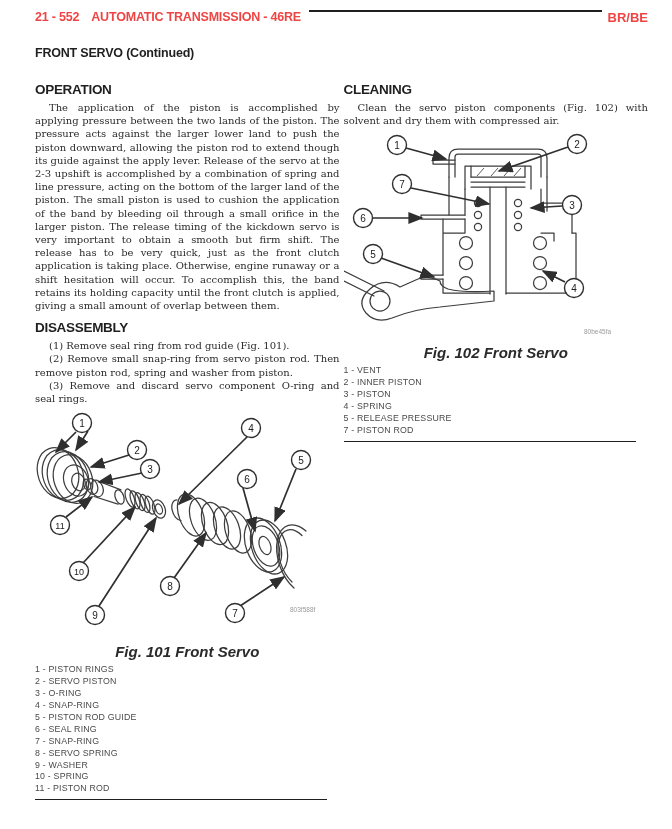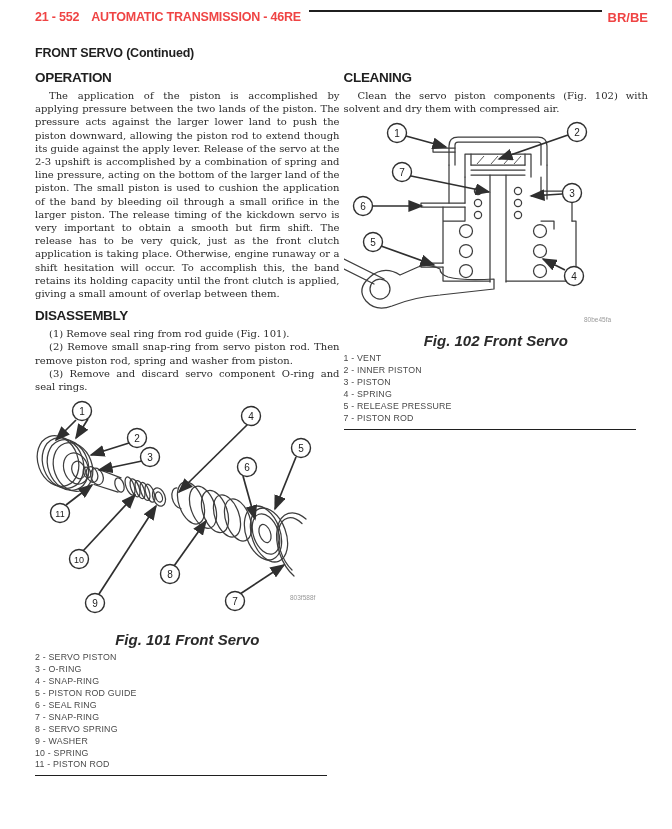--- a/index.html
+++ b/index.html
@@ -10,21 +10,21 @@
     box-sizing:border-box; padding:10px 24px 0 35px;
   }
   
   .pagehead{display:flex; align-items:flex-start; font-family:"Liberation Sans",sans-serif; font-weight:bold; color:#ef4444;}
   .pagehead .pnum{font-size:12.5px; letter-spacing:-0.2px; white-space:nowrap;}
   .pagehead .ptitle{font-size:12.5px; letter-spacing:-0.2px; margin-left:12px; white-space:nowrap;}
   .pagehead .rule{flex:1; border-top:2px solid #1f1f1f; margin:0 6px 0 8px; height:0;}
   .pagehead .pcode{font-size:13px; white-space:nowrap;}
   .subhead{font-family:"Liberation Sans",sans-serif; font-weight:bold; font-size:12.5px; color:#1f1f1f; margin:21px 0 2px 0; letter-spacing:-0.2px;}
   
-  .columns{display:flex; gap:4px; margin-top:2px;}
+  .columns{display:flex; gap:4px; margin-top:14px;}
   .col{flex:1; min-width:0;}
   h3.sect{font-family:"Liberation Sans",sans-serif; font-weight:bold; font-size:13.5px; color:#1f1f1f; margin:8px 0 4px 0; letter-spacing:-0.3px;}
   p.body{font-size:10px; line-height:13.2px; text-align:justify; margin:0; text-indent:14px; color:#2b2b2b;}
   
   figure{margin:0; padding:0;}
   .diagram{display:block;}
   .diagram .ln{stroke:#3d3d3d; fill:none; stroke-width:1.25; stroke-linejoin:round; stroke-linecap:round;}
   .diagram .thin{stroke:#3d3d3d; fill:none; stroke-width:0.85;}
   .diagram .arrow{stroke:#2f2f2f; stroke-width:1.7;}
   .diagram .callout circle{fill:#ffffff; stroke:#2f2f2f; stroke-width:1.4;}
@@ -178,20 +178,21 @@
             </g>
           <g class="callout">
               <circle cx="25" cy="120" r="9.5"></circle>
               <text x="25" y="123.5" style="font-size:9px">11</text>
             </g>
           <text class="figcode" x="255" y="207">803f588f</text>
         </svg>
         <figcaption>Fig. 101 Front Servo</figcaption>
         <ul class="legend">
 
+        <li>1 - PISTON RINGS</li>
             <li>2 - SERVO PISTON</li>
             <li>3 - O-RING</li>
             <li>4 - SNAP-RING</li>
             <li>5 - PISTON ROD GUIDE</li>
             <li>6 - SEAL RING</li>
             <li>7 - SNAP-RING</li>
             <li>8 - SERVO SPRING</li>
             <li>9 - WASHER</li>
             <li>10 - SPRING</li>
             <li>11 - PISTON ROD</li>

